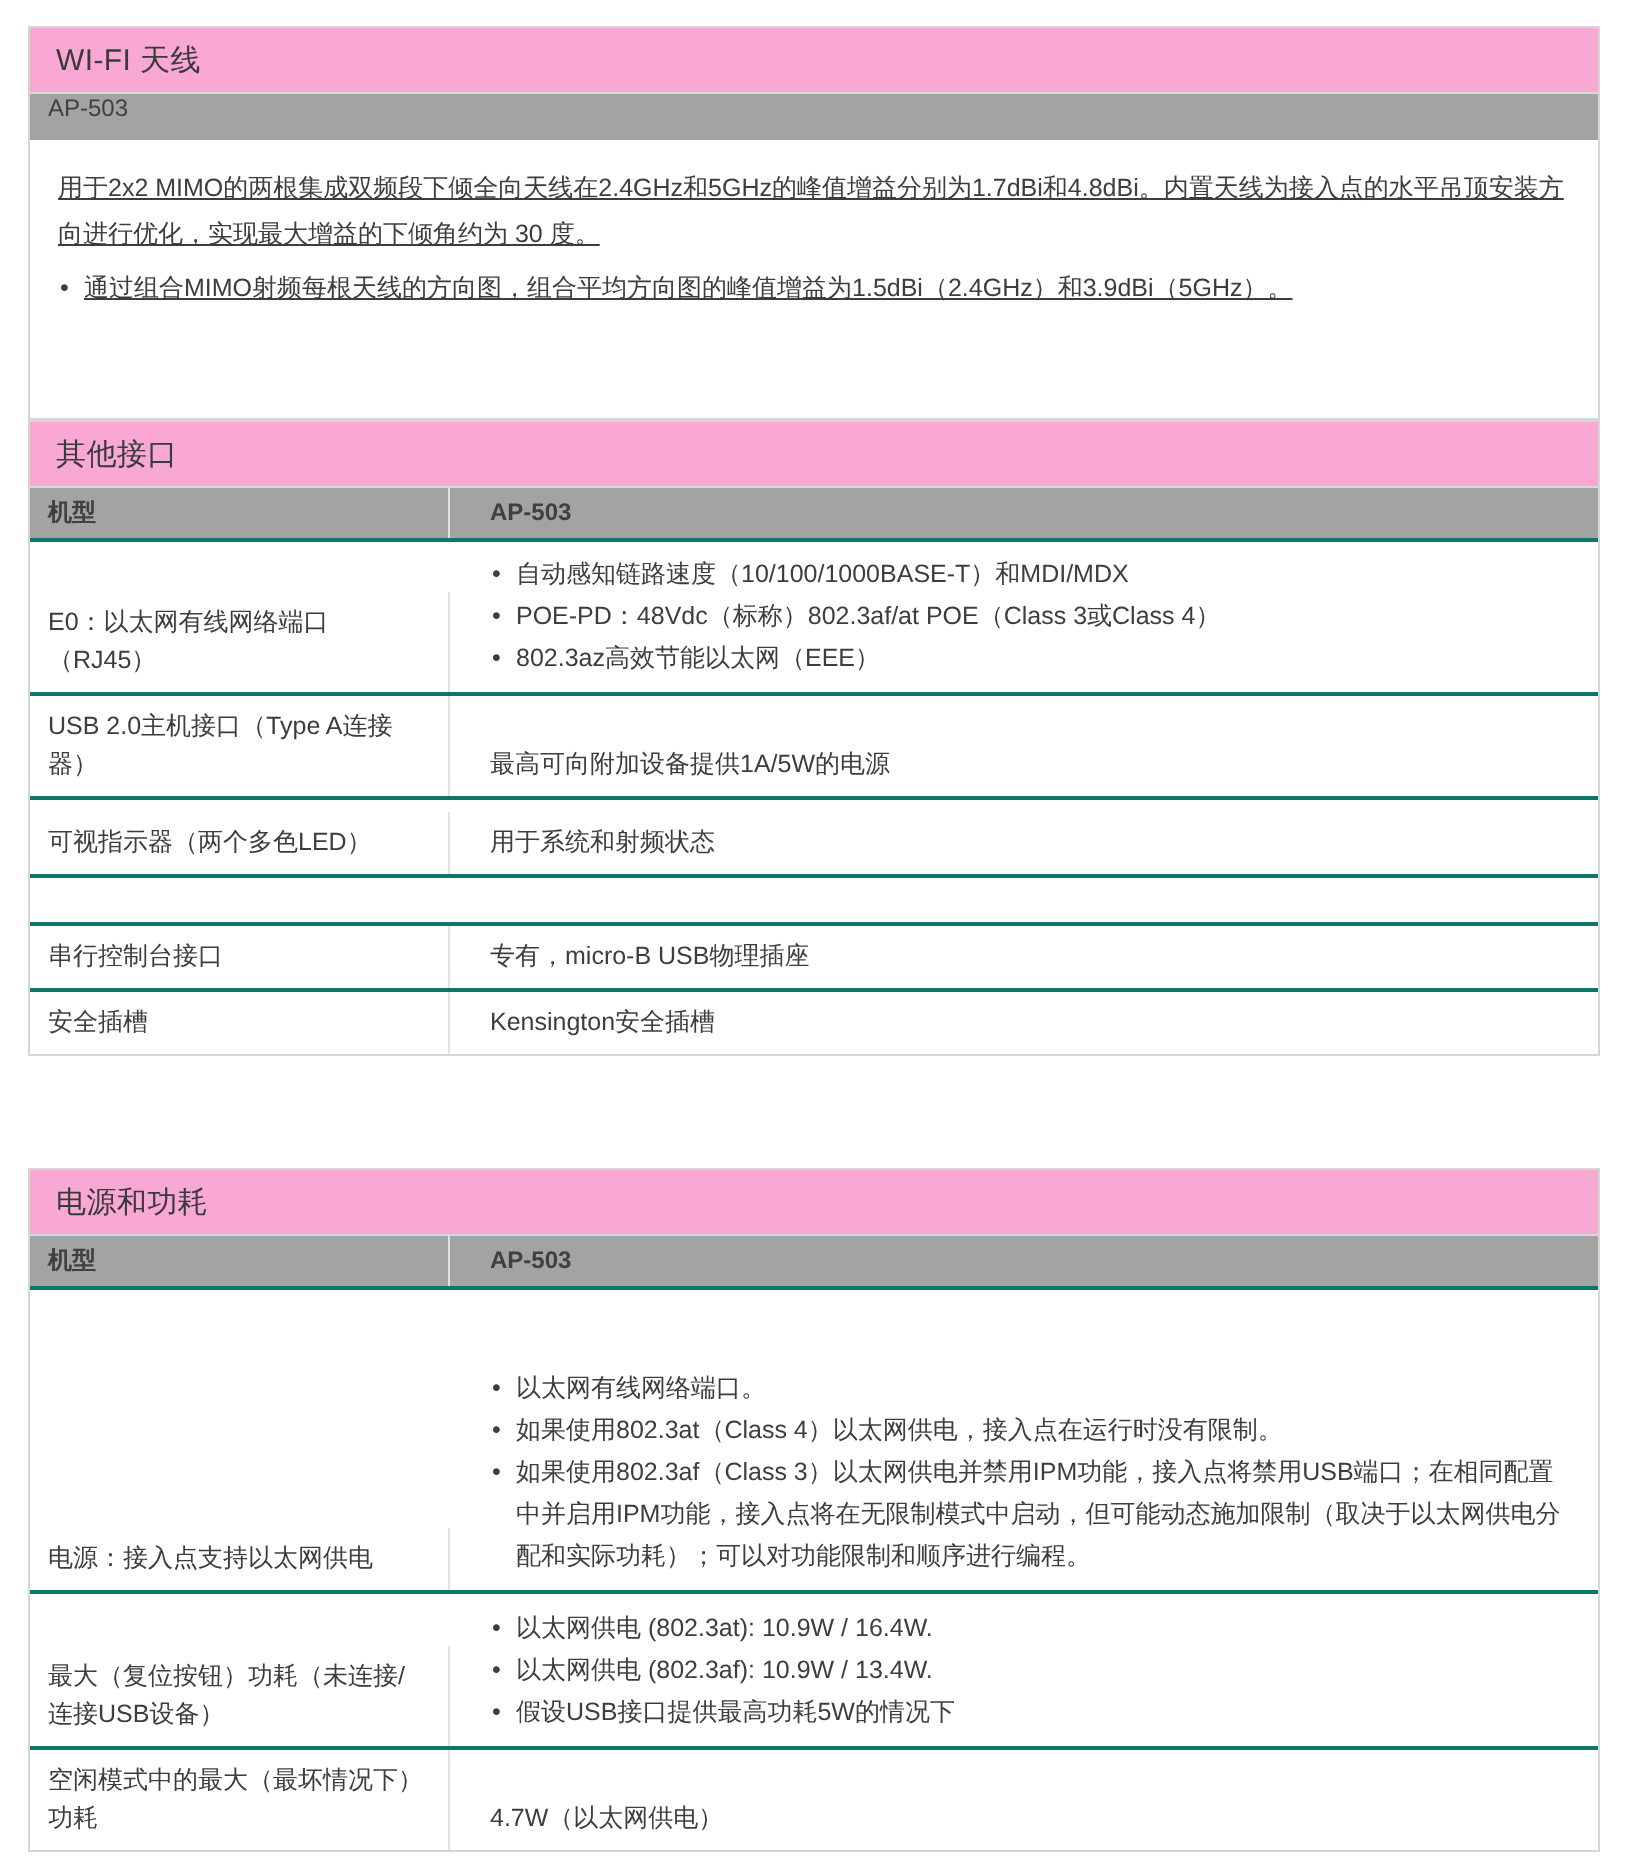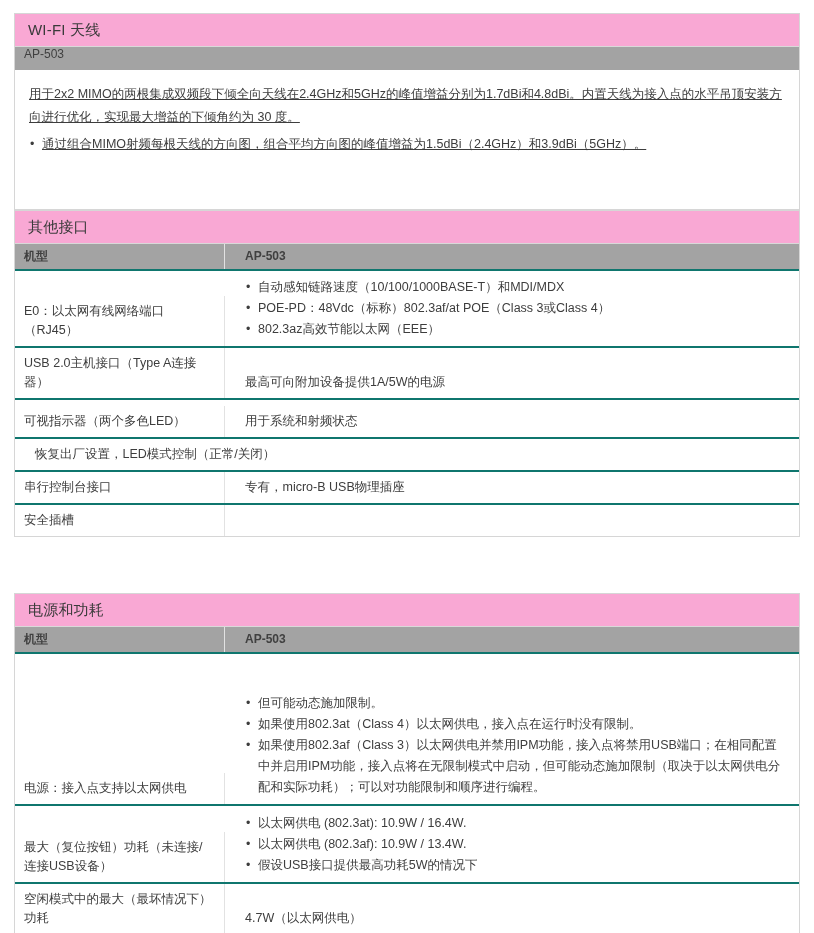--- a/index.html
+++ b/index.html
@@ -155,47 +155,47 @@
       <div class="cell-label">USB 2.0主机接口（Type A连接器）</div>
       <div class="cell-value">最高可向附加设备提供1A/5W的电源</div>
     </div>
 
     <div class="spec-row" style="min-height:39px">
       <div class="cell-label">可视指示器（两个多色LED）</div>
       <div class="cell-value">用于系统和射频状态</div>
     </div>
 
     <div class="spec-row" style="min-height:24px">
-      <div class="cell-value">恢复出厂设置，LED模式控制（正常/关闭）</div>
     </div>
 
     <div class="spec-row" style="min-height:24px">
       <div class="cell-label">串行控制台接口</div>
       <div class="cell-value">专有，micro-B USB物理插座</div>
     </div>
 
     <div class="spec-row" style="min-height:24px">
       <div class="cell-label">安全插槽</div>
+      <div class="cell-value">Kensington安全插槽</div>
     </div>
   </div>
 
   <div class="section section-3">
     <div class="section-header">
       <span>电源和功耗</span>
     </div>
     <div class="model-row" style="min-height:25px">
       <div class="cell-label">机型</div>
       <div class="cell-value">AP-503</div>
     </div>
 
     <div class="spec-row" style="min-height:152px">
       <div class="cell-label">电源：接入点支持以太网供电</div>
       <div class="cell-value">
         <ul class="bullets" style="margin-top:24px">
-          <li>但可能动态施加限制。</li>
+          <li>以太网有线网络端口。</li>
           <li>如果使用802.3at（Class 4）以太网供电，接入点在运行时没有限制。</li>
           <li>如果使用802.3af（Class 3）以太网供电并禁用IPM功能，接入点将禁用USB端口；在相同配置中并启用IPM功能，接入点将在无限制模式中启动，但可能动态施加限制（取决于以太网供电分配和实际功耗）；可以对功能限制和顺序进行编程。</li>
         </ul>
       </div>
     </div>
 
     <div class="spec-row" style="min-height:78px">
       <div class="cell-label">最大（复位按钮）功耗（未连接/连接USB设备）</div>
       <div class="cell-value">
         <ul class="bullets" style="">

